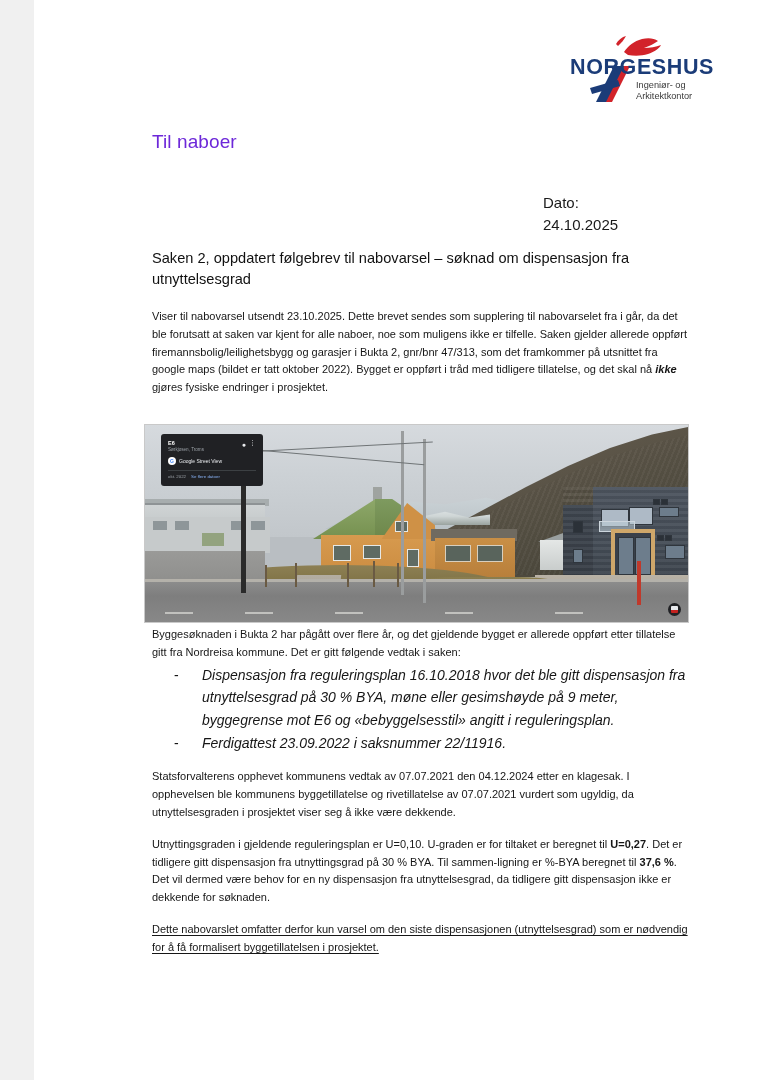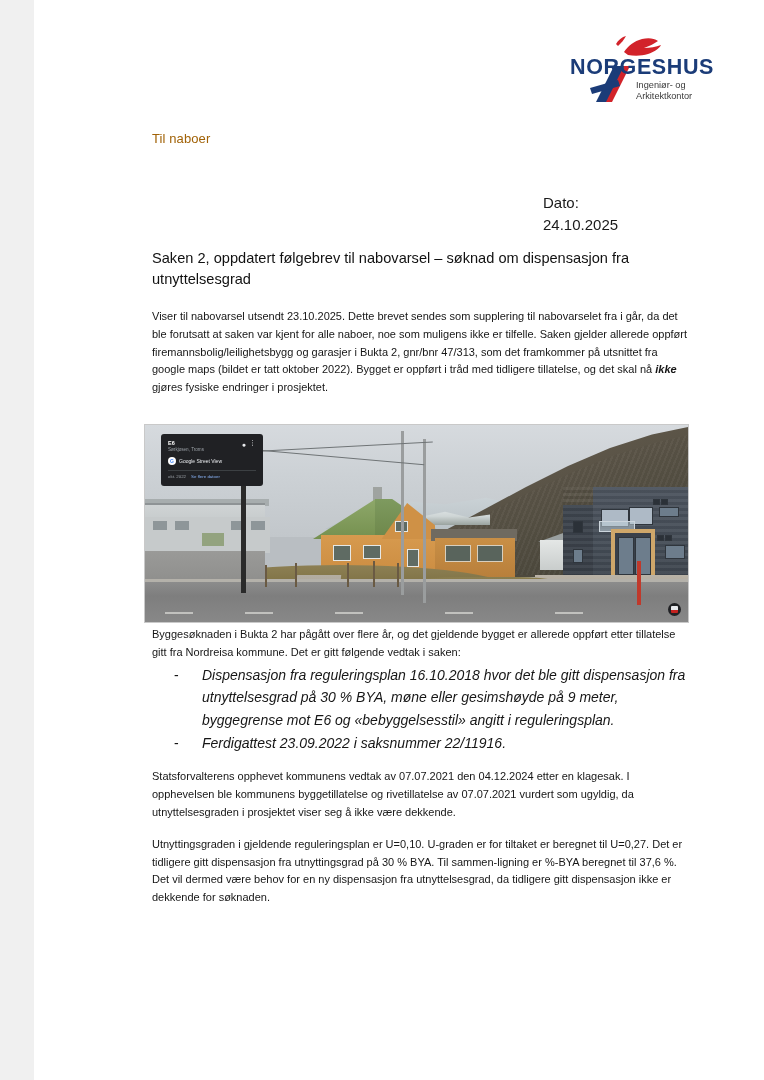--- a/index.html
+++ b/index.html
@@ -28,22 +28,22 @@
     width: 160px;
     height: 72px;
   }
   .logo-svg { display: block; }
 
   
   .addressee {
     position: absolute;
     top: 131px;
     left: 118px;
-    font-size: 13px;
-    color: #a16207;
+    font-size: 19px;
+    color: #6d28d9;
     letter-spacing: .1px;
   }
 
   .date-block {
     position: absolute;
     top: 192px;
     left: 509px;
     font-size: 15px;
     color: #1a1a1a;
     line-height: 1.45;
@@ -71,21 +71,21 @@
   }
   .para {
     font-size: 11px;
     line-height: 1.62;
     color: #161616;
     margin: 0 0 14px 0;
     text-align: left;
   }
   .para.tight { margin-bottom: 0; }
   .bi { font-weight: bold; font-style: italic; }
-  .b  { font-weight: normal; }
+  .b  { font-weight: bold; }
   .u-para {
     text-decoration: underline;
     text-underline-offset: 2px;
   }
 
   ul.vedtak {
     list-style: none;
     margin: 2px 0 14px 0;
     padding: 0 0 0 22px;
   }
@@ -574,16 +574,17 @@
 
     <ul class="vedtak">
       <li>Dispensasjon fra reguleringsplan 16.10.2018 hvor det ble gitt dispensasjon fra utnyttelsesgrad på 30 % BYA, møne eller gesimshøyde på 9 meter, byggegrense mot E6 og «bebyggelsesstil» angitt i reguleringsplan.</li>
       <li>Ferdigattest 23.09.2022 i saksnummer 22/11916.</li>
     </ul>
 
     <p class="para">Statsforvalterens opphevet kommunens vedtak av 07.07.2021 den 04.12.2024 etter en klagesak. I opphevelsen ble kommunens byggetillatelse og rivetillatelse av 07.07.2021 vurdert som ugyldig, da utnyttelsesgraden i prosjektet viser seg å ikke være dekkende.</p>
 
     <p class="para"><span>Utnyttingsgraden i gjeldende reguleringsplan er U=0,10. U-graden er for tiltaket er beregnet til </span><span class="b">U=0,27</span><span>. Det er tidligere gitt dispensasjon fra utnyttingsgrad på 30 % BYA. Til sammen-ligning er %-BYA beregnet til </span><span class="b">37,6 %</span><span>. Det vil dermed være behov for en ny dispensasjon fra utnyttelsesgrad, da tidligere gitt dispensasjon ikke er dekkende for søknaden.</span></p>
 
+    <p class="para u-para">Dette nabovarslet omfatter derfor kun varsel om den siste dispensasjonen (utnyttelsesgrad) som er nødvendig for å få formalisert byggetillatelsen i prosjektet.</p>
   </div>
 
 
 </div>
 
 </body></html>

